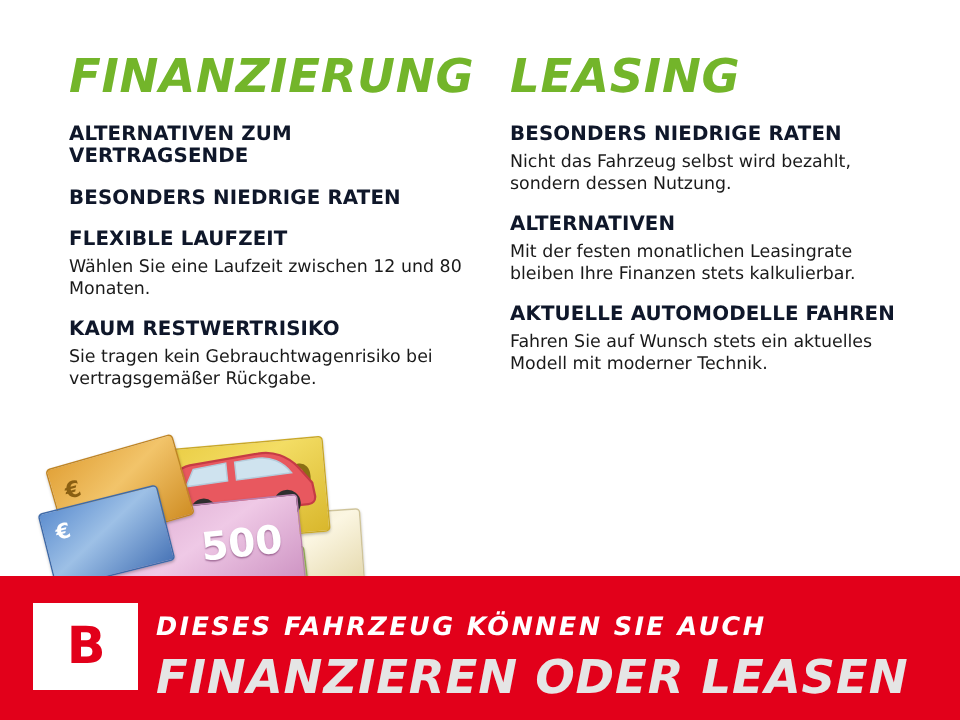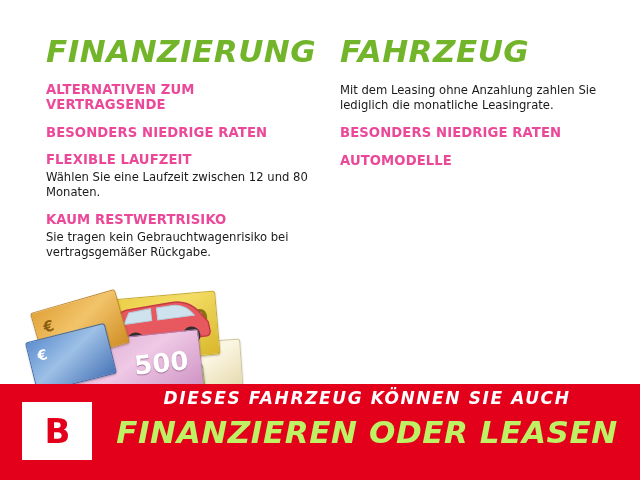--- a/index.html
+++ b/index.html
@@ -45,21 +45,21 @@
     margin-bottom: 16px;
     white-space: nowrap;
   }
   .item {
     margin-bottom: 13px;
   }
   .item-title {
     font-family: "DejaVu Sans", sans-serif;
     font-weight: bold;
     font-size: 13.2px;
-    color: #ec4899;
+    color: #0f172a;
     line-height: 1.12;
     margin-bottom: 2px;
     letter-spacing: 0.1px;
   }
   .item-body {
     font-family: "DejaVu Sans", sans-serif;
     font-size: 11.6px;
     color: #1a1a1a;
     line-height: 1.3;
   }
@@ -166,39 +166,38 @@
     font-family: "DejaVu Sans", sans-serif;
     font-weight: bold;
     font-size: 34px;
     color: #e2001a;
     letter-spacing: -1px;
     line-height: 1;
   }
   .banner-lines {
     position: absolute;
     left: 104px;
-    top: 4px;
+    top: 24px;
     right: 10px;
-    text-align: center;
   }
   .banner-l1 {
     font-family: "DejaVu Sans", sans-serif;
     font-style: italic;
     font-weight: bold;
     font-size: 17px;
     color: #ffffff;
     letter-spacing: 1.6px;
     white-space: nowrap;
   }
   .banner-l2 {
     font-family: "DejaVu Sans", sans-serif;
     font-style: italic;
     font-weight: bold;
     font-size: 31px;
-    color: #bef264;
+    color: #e5e5e5;
     letter-spacing: 0.6px;
     white-space: nowrap;
     margin-top: 6px;
   }
 </style>
 </head>
 <body>
 
 <div class="page">
 
@@ -217,30 +216,35 @@
         <div class="item-title">FLEXIBLE LAUFZEIT</div>
         <div class="item-body">Wählen Sie eine Laufzeit zwischen 12 und 80 Monaten.</div>
       </div>
       <div class="item">
         <div class="item-title">KAUM RESTWERTRISIKO</div>
         <div class="item-body">Sie tragen kein Gebrauchtwagenrisiko bei vertragsgemäßer Rückgabe.</div>
       </div>
     </div>
 
     <div class="col">
-      <div class="col-head">FAHRZEUG</div>
-
-      <div class="item">
-        <div class="item-body">Mit dem Leasing ohne Anzahlung zahlen Sie lediglich die monatliche Leasingrate.</div>
+      <div class="col-head">LEASING</div>
+
+      <div class="item">
       </div>
       <div class="item">
         <div class="item-title">BESONDERS NIEDRIGE RATEN</div>
-      </div>
-      <div class="item">
-        <div class="item-title">AUTOMODELLE</div>
+        <div class="item-body">Nicht das Fahrzeug selbst wird bezahlt, sondern dessen Nutzung.</div>
+      </div>
+      <div class="item">
+        <div class="item-title">ALTERNATIVEN</div>
+        <div class="item-body">Mit der festen monatlichen Leasingrate bleiben Ihre Finanzen stets kalkulierbar.</div>
+      </div>
+      <div class="item">
+        <div class="item-title">AKTUELLE AUTOMODELLE FAHREN</div>
+        <div class="item-body">Fahren Sie auf Wunsch stets ein aktuelles Modell mit moderner Technik.</div>
       </div>
     </div>
 
   </div>
 
   <div class="illus">
     <div class="note n-back"></div>
     <div class="note n200">
       <span class="val">200</span>
     </div>

